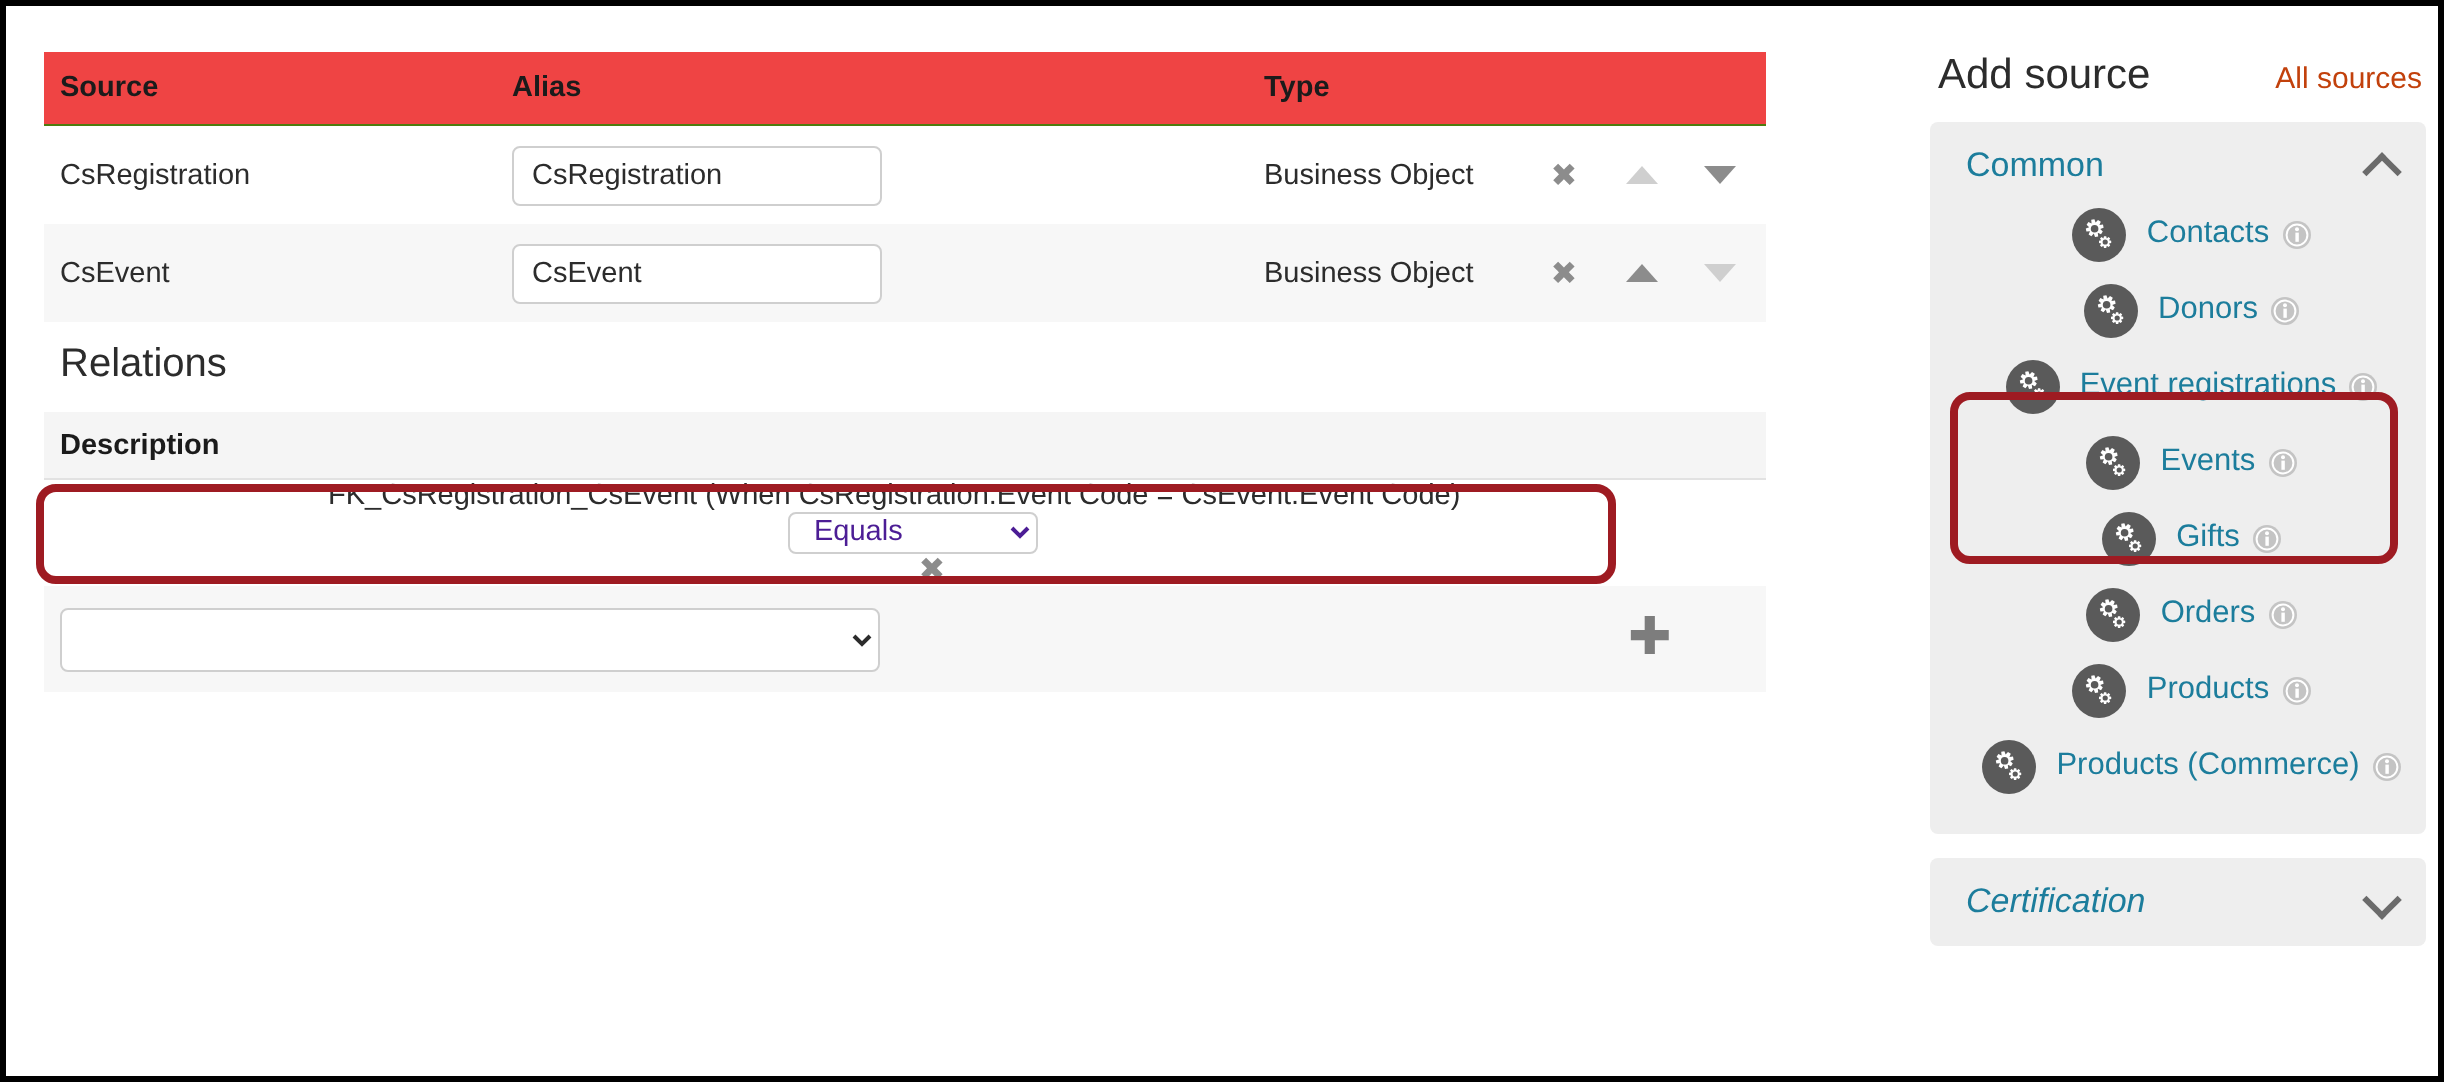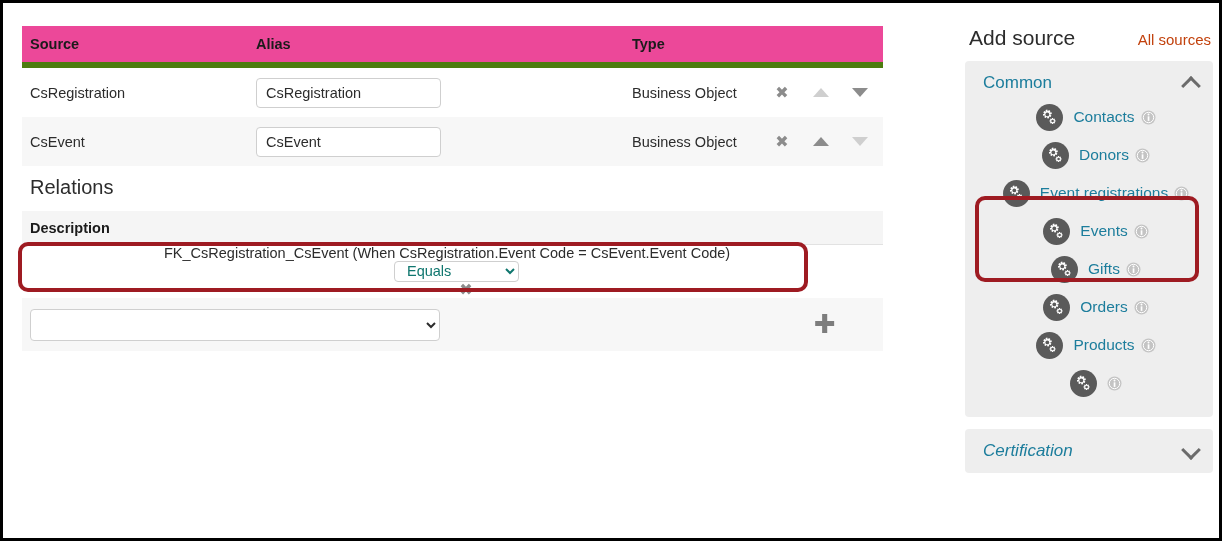--- a/index.html
+++ b/index.html
@@ -23,22 +23,22 @@
 
   
   #main-pane {
     position: absolute;
     left: 19px; top: 23px;
     width: 861px;
   }
 
   .grid-header {
     display: flex;
-    background: #ec4899;
-    border-bottom: 6px solid #4d7c0f;
+    background: #ef4444;
+    border-bottom: 1px solid #4d7c0f;
     height: 36px;
     align-items: center;
   }
   .grid-header .cell {
     font-size: 14.5px;
     font-weight: bold;
     color: #1b1b1b;
     padding-left: 8px;
     box-sizing: border-box;
   }
@@ -143,21 +143,21 @@
   }
   .rel-select {
     width: 125px;
     height: 30px;
     box-sizing: border-box;
     border: 1px solid #cfcfcf;
     border-radius: 4px;
     background: #ffffff;
     font-family: "Liberation Sans", sans-serif;
     font-size: 14.5px;
-    color: #0f766e;
+    color: #4c1d95;
     padding-left: 8px;
     outline: none;
   }
   .rel-x {
     margin-left: 19px;
   }
 
   .add-row {
     display: flex;
     align-items: center;
@@ -584,20 +584,21 @@
             <circle cx="13.5" cy="13.5" r="13.5" fill="#5a5a5a"></circle>
             <g fill="#ffffff">
               <path d="M11.2 5.6l.6 1.7 1.2-1.3 1.4.9-.7 1.6 1.8-.2.3 1.6-1.7.6 1.3 1.2-.9 1.4-1.6-.7.2 1.8-1.6.3-.6-1.7-1.2 1.3-1.4-.9.7-1.6-1.8.2-.3-1.6 1.7-.6L7.3 8.4l.9-1.4 1.6.7-.2-1.8z"></path>
               <circle cx="11.3" cy="10.4" r="1.9" fill="#5a5a5a"></circle>
               <path d="M17.1 14.1l.3 1.1.9-.7.8.7-.6.9 1.1.3v1.1l-1.1.3.6.9-.8.8-.9-.6-.3 1.1H16l-.3-1.1-.9.6-.8-.8.6-.9-1.1-.3v-1.1l1.1-.3-.6-.9.8-.7.9.7.3-1.1z"></path>
               <circle cx="16.6" cy="17" r="1.3" fill="#5a5a5a"></circle>
             </g>
           </svg>
         </span>
         <span class="sb-item-text">
+          <span class="sb-item-label">Products (Commerce)</span>
           <span class="info-icon">
             <svg viewBox="0 0 15 15" width="15" height="15">
               <circle cx="7.5" cy="7.5" r="7" fill="#c4c4c4"></circle>
               <circle cx="7.5" cy="7.5" r="5.2" fill="none" stroke="#ffffff" stroke-width="1"></circle>
               <circle cx="7.5" cy="4.6" r="1" fill="#ffffff"></circle>
               <rect x="6.7" y="6.3" width="1.7" height="4.6" fill="#ffffff"></rect>
             </svg>
           </span>
         </span>
       </div>

